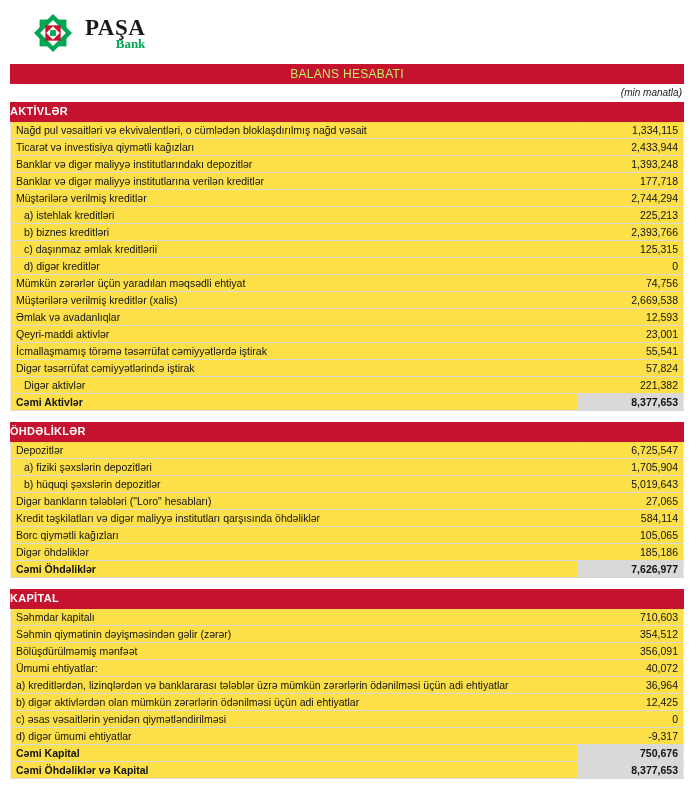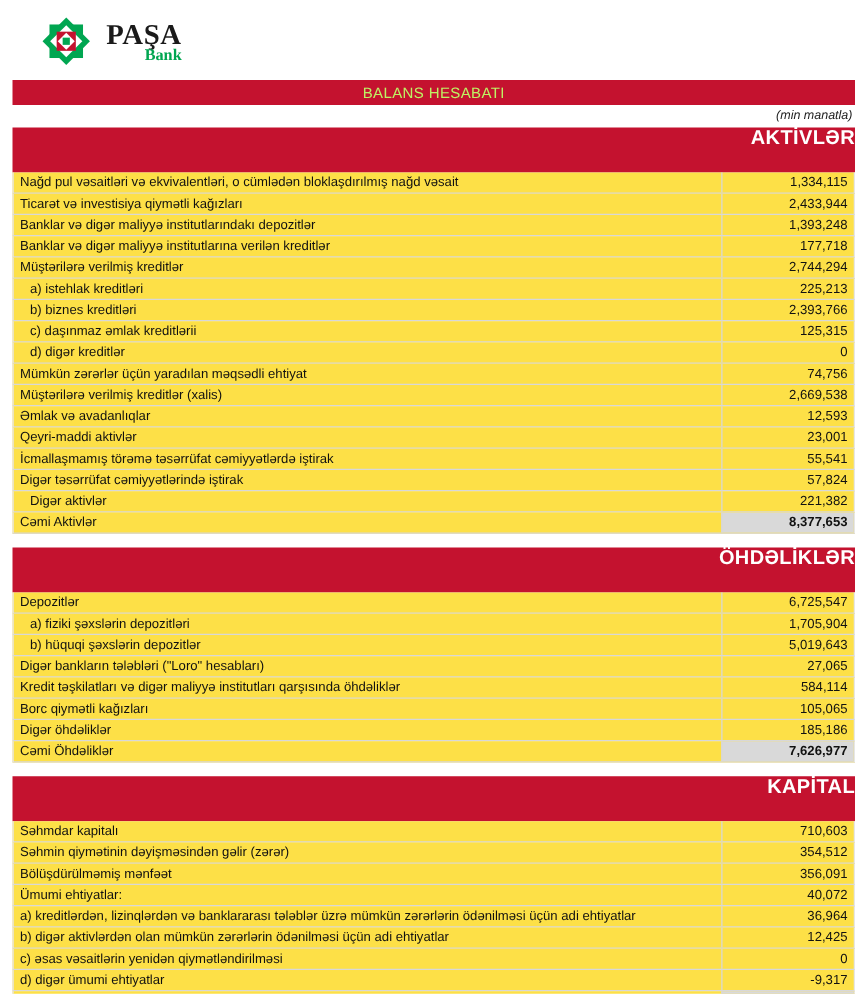--- a/index.html
+++ b/index.html
@@ -27,41 +27,41 @@
     background:var(--brand-red);color:#bef264;text-align:center;
     font-weight:normal;font-size:12px;height:20px;line-height:20px;letter-spacing:0.3px;
   }
   .unit-note{
     text-align:right;font-size:10px;font-style:italic;color:#222;
     padding:3px 2px 4px 0;
   }
   
   .section{margin-bottom:11px;}
   .section-header{
-    background:var(--brand-red);color:#ffffff;text-align:right;
-    font-weight:bold;font-size:16px;height:36px;line-height:18px;letter-spacing:0.3px;
+    background:var(--brand-red);color:#ffffff;text-align:left;
+    font-weight:bold;font-size:11px;height:20px;line-height:18px;letter-spacing:0.3px;
   }
   .row{
     display:flex;align-items:stretch;height:17px;
     border-bottom:1px solid var(--line);
     border-left:1px solid #e6e6e6;border-right:1px solid #e6e6e6;
     font-size:10.5px;background:#fde047;
   }
   .row-label{
     flex:1;padding:0 4px 0 5px;white-space:nowrap;overflow:hidden;
     display:flex;align-items:center;
   }
   .row-label.indent{padding-left:13px;}
   .row-value{
     width:106px;text-align:center;padding:0 5px;
     border-left:1px solid var(--line);
     display:flex;align-items:center;justify-content:flex-end;
     white-space:nowrap;
   }
-  .row.total .row-label{font-weight:normal;}
+  .row.total .row-label{font-weight:bold;}
   .row.total .row-value{font-weight:bold;background:var(--total-bg);}
 </style>
 </head>
 <body>
 
 <div class="page">
 
   <div class="logo-row">
     <svg class="logo-emblem" viewBox="0 0 48 48" xmlns="http://www.w3.org/2000/svg" aria-hidden="true">
       <rect x="10" y="10" width="28" height="28" fill="#00A651"></rect>

